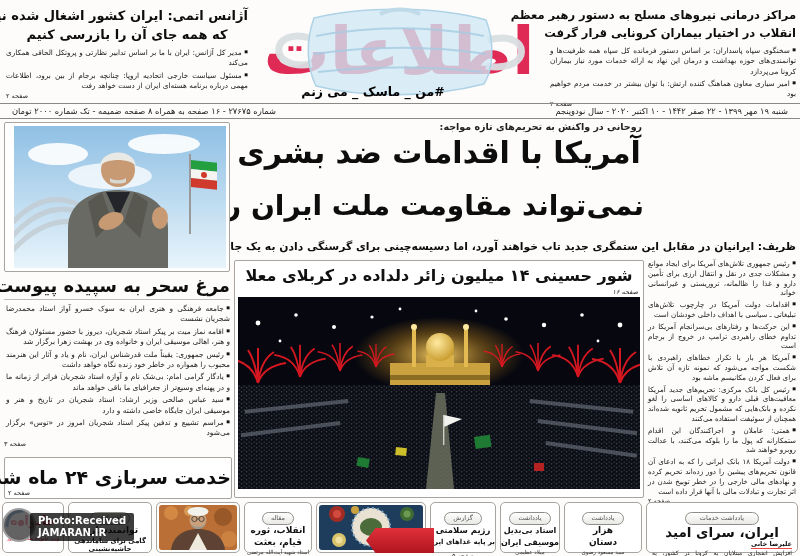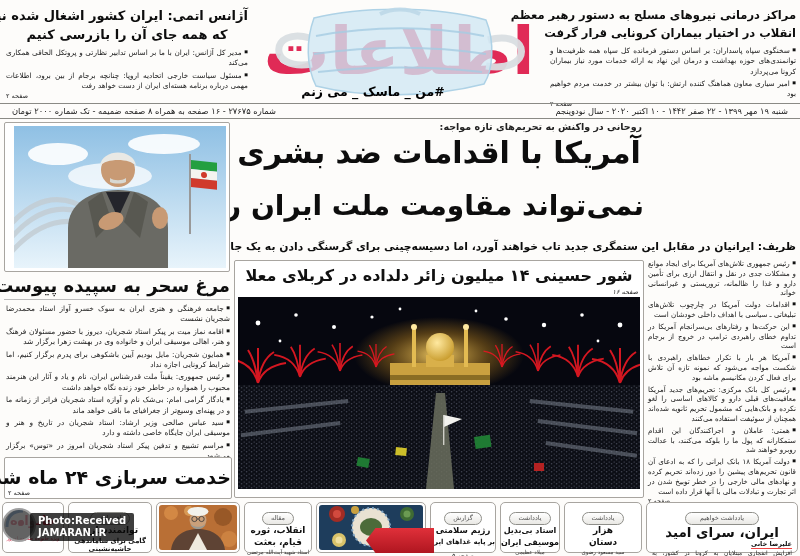--- a/index.html
+++ b/index.html
@@ -248,21 +248,20 @@
         <path d="M86 40 C 88 22 120 22 122 40 C 116 32 92 32 86 40 Z" fill="#e9e9e5"></path>
         <path d="M96 52 C 100 55 108 55 112 52 L 112 56 C 108 58 100 58 96 56 Z" fill="#d8d8d2"></path>
         <ellipse cx="97" cy="95" rx="13" ry="8" fill="#c89a74" transform="rotate(-22 97 95)"></ellipse>
         <ellipse cx="146" cy="92" rx="8" ry="11" fill="#c89a74"></ellipse>
       </svg>
     </div>
     <div class="blk-head" style="font-size:18px;line-height:26px;margin-top:1px;border-bottom:1px solid #bbb;">مرغ سحر به سپیده پیوست</div>
     <div class="bullets" style="font-size:7.4px;line-height:10.4px;margin-top:3px;width:224px;">
         <div class="bul">جامعه فرهنگی و هنری ایران به سوک خسرو آواز استاد محمدرضا شجریان نشست</div>
         <div class="bul">اقامه نماز میت بر پیکر استاد شجریان، دیروز با حضور مسئولان فرهنگ و هنر، اهالی موسیقی ایران و خانواده وی در بهشت زهرا برگزار شد</div>
-        <div class="bul">همایون شجریان: مایل بودیم آیین باشکوهی برای پدرم برگزار کنیم، اما شرایط کرونایی اجازه نداد</div>
         <div class="bul">رئیس جمهوری: یقیناً ملت قدرشناس ایران، نام و یاد و آثار این هنرمند محبوب را همواره در خاطر خود زنده نگاه خواهد داشت</div>
         <div class="bul">یادگار گرامی امام: بی‌شک نام و آوازه استاد شجریان فراتر از زمانه ما و در پهنه‌ای وسیع‌تر از جغرافیای ما باقی خواهد ماند</div>
         <div class="bul">سید عباس صالحی وزیر ارشاد: استاد شجریان در تاریخ و هنر و موسیقی ایران جایگاه خاصی داشته و دارد</div>
         <div class="bul">مراسم تشییع و تدفین پیکر استاد شجریان امروز در «توس» برگزار می‌شود</div>
       </div>
     <div class="pg">صفحه ۳</div>
   </div>
 
   <div class="abs box" style="left:4px;top:457px;width:226px;height:40px;border-radius:2px;">
     <div class="blk-head" style="font-size:19px;line-height:38px;">خدمت سربازی ۲۴ ماه شد</div>
@@ -350,21 +349,21 @@
 
   <div class="bottom-box box" style="left:564px;width:78px;">
     <span class="pill">یادداشت</span>
     <div class="bb-title">هزار</div>
     <div class="bb-title">دستان</div>
     <div class="bb-author">سید مسعود رضوی</div>
     <div class="pg" style="text-align:center;">صفحه ۲</div>
   </div>
 
   <div class="bottom-box box" style="left:646px;width:152px;padding:2px 5px;">
-    <span class="pill" style="padding:0 14px;">یادداشت خواهیم</span>
+    <span class="pill" style="padding:0 14px;">یادداشت خدمات</span>
     <div style="font-size:13.5px;font-weight:700;line-height:15px;">ایران، سرای امید</div>
     <div style="font-size:6.5px;font-weight:600;text-align:right;border-bottom:1px solid #ef4444;display:inline-block;float:right;">علیرضا خانی</div>
     <div style="clear:both;font-size:6px;line-height:7.5px;text-align:justify;color:#222;">افزایش انفجاری مبتلایان به کرونا در کشور، به نگرانی‌های جدی دامن زده است...</div>
   </div>
 
   <div class="abs" style="left:366px;top:528px;width:68px;height:25px;z-index:4;
        background:linear-gradient(180deg,#e0303a,#b01620);clip-path:polygon(0 50%,14% 0,100% 0,100% 100%,14% 100%);"></div>
 
   <div class="abs" style="left:2px;top:508px;width:34px;height:34px;border-radius:50%;background:rgba(72,72,72,0.85);
        z-index:6;border:2px solid rgba(200,200,200,0.6);box-sizing:border-box;"></div>

